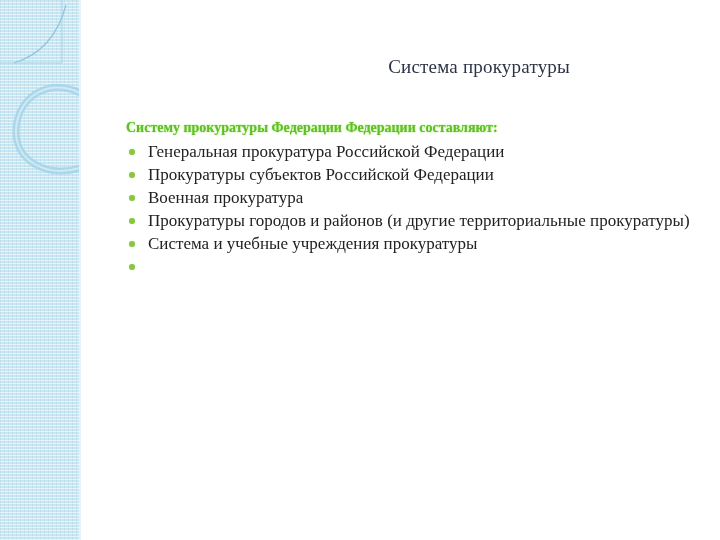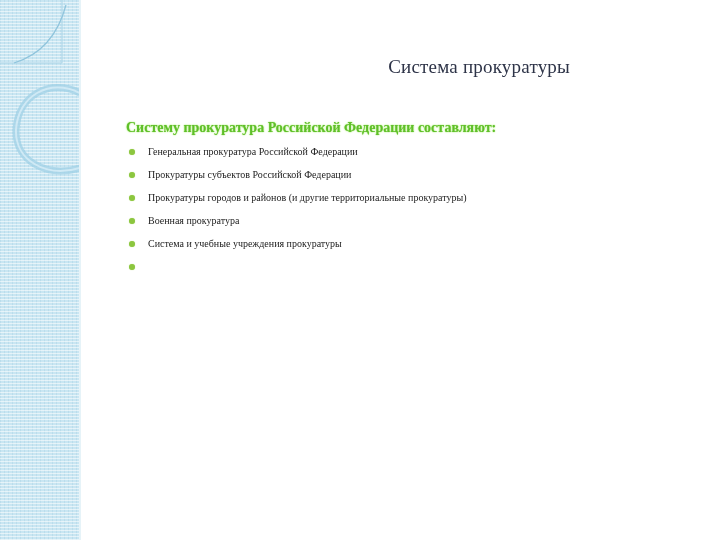--- a/index.html
+++ b/index.html
@@ -68,21 +68,21 @@
     }
     .bullets {
       list-style: none;
       margin: 0;
       padding: 0;
     }
     .bullets li {
       position: relative;
       height: 23px;
       line-height: 20px;
-      font-size: 10px;
+      font-size: 17px;
       color: #222222;
       padding-left: 22px;
       white-space: nowrap;
     }
     .bullet-dot {
       position: absolute;
       left: 3px;
       top: 7px;
       width: 6px;
       height: 6px;
@@ -101,24 +101,24 @@
       <path d="M0 63 L62 63 L62 0" fill="none" stroke="#a9d3e6" stroke-width="1"></path>
       <path d="M14 63 C40 55, 58 35, 66 5" fill="none" stroke="#8fc4dc" stroke-width="1.2"></path>
       <path d="M80 93 C50 78, 18 95, 16 130 C15 160, 45 178, 80 168" fill="none" stroke="#9fd0e6" stroke-width="7" opacity="0.75"></path>
       <path d="M80 93 C50 78, 18 95, 16 130 C15 160, 45 178, 80 168" fill="none" stroke="#d8eef7" stroke-width="2" opacity="0.8"></path>
     </svg>
   </div>
 
   <div class="title">Система прокуратуры</div>
 
   <div class="content">
-    <div class="heading">Систему прокуратура Российской Федерации составляют:</div>
+    <div class="heading">Систему прокуратуры Федерации Федерации составляют:</div>
     <ul class="bullets">
       <li><span class="bullet-dot"></span><span>Генеральная прокуратура Российской Федерации</span></li>
       <li><span class="bullet-dot"></span><span>Прокуратуры субъектов Российской Федерации</span></li>
+      <li><span class="bullet-dot"></span><span>Военная прокуратура</span></li>
       <li><span class="bullet-dot"></span><span>Прокуратуры городов и районов (и другие территориальные прокуратуры)</span></li>
-      <li><span class="bullet-dot"></span><span>Военная прокуратура</span></li>
       <li><span class="bullet-dot"></span><span>Система и учебные учреждения прокуратуры</span></li>
       <li><span class="bullet-dot"></span></li>
     </ul>
   </div>
 
 </div>
 
 </body></html>

